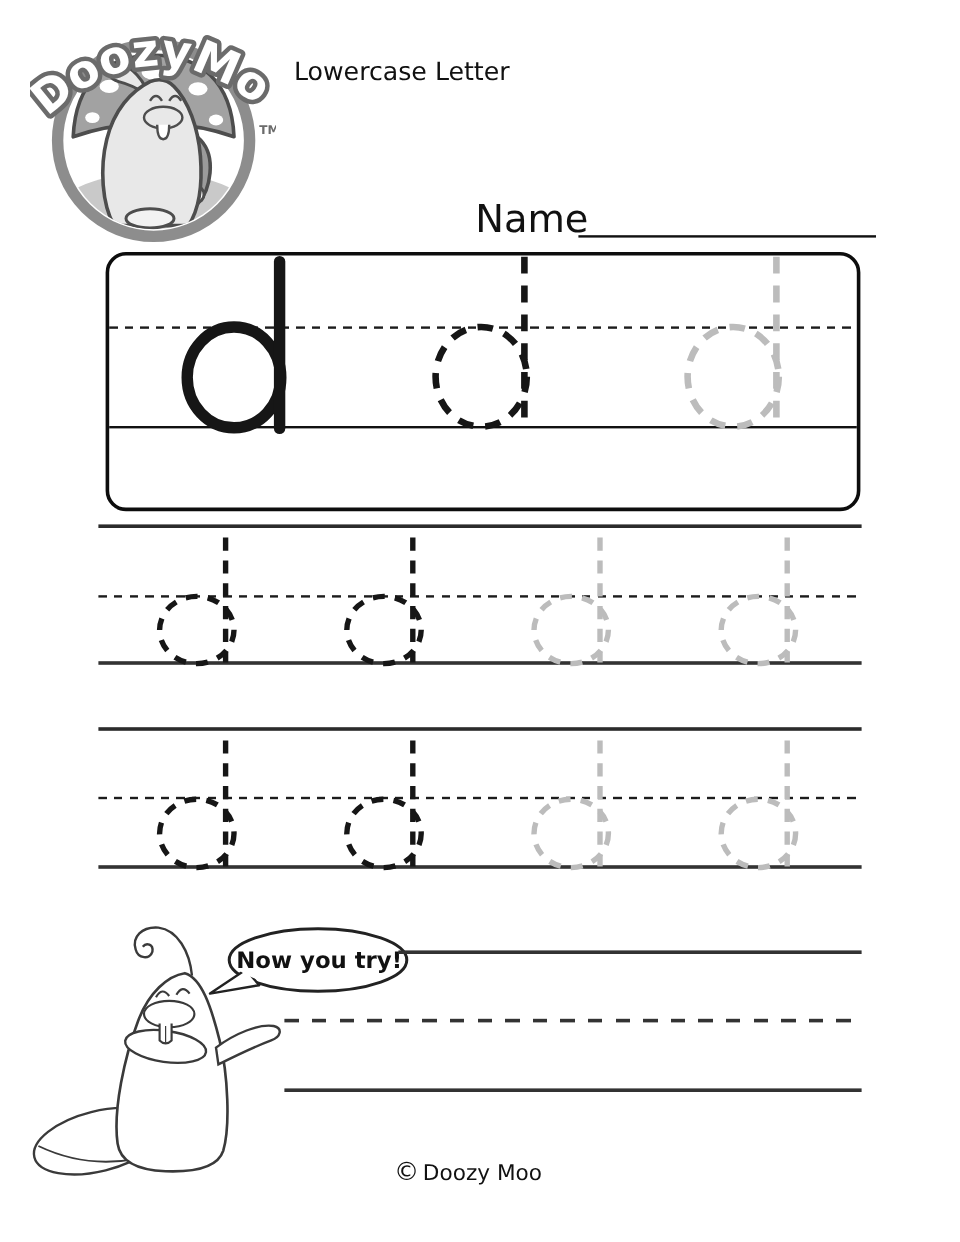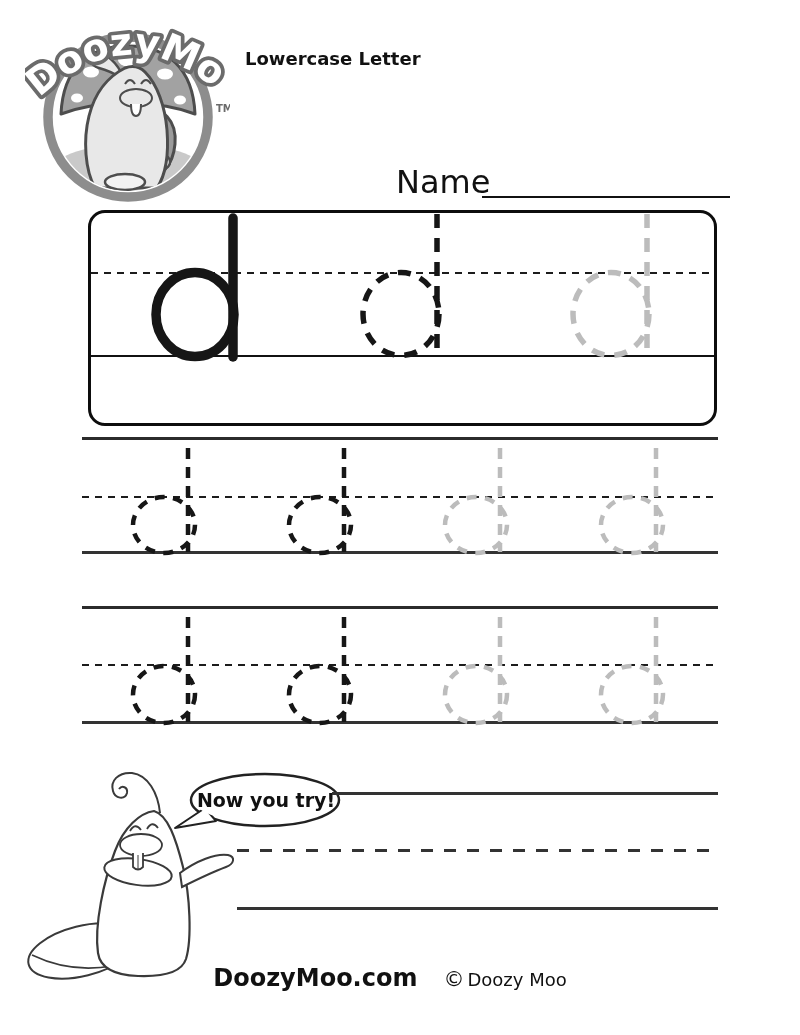--- a/index.html
+++ b/index.html
@@ -6,21 +6,21 @@
   body{width:800px;height:1035px;position:relative;overflow:hidden;
        font-family:"DejaVu Sans",sans-serif;color:#111;}
   .abs{position:absolute;}
   .solid-line{position:absolute;background:#2b2b2b;}
   .mid-dash{position:absolute;height:2px;
     background-image:repeating-linear-gradient(90deg,#1c1c1c 0,#1c1c1c 7px,transparent 7px,transparent 13px);}
   .big-dash{position:absolute;height:3px;
     background-image:repeating-linear-gradient(90deg,#333 0,#333 12px,transparent 12px,transparent 23px);}
   .title-block{left:245px;top:47px;line-height:1.3;}
   .title{font-size:23px;font-weight:bold;white-space:nowrap;}
-  .subtitle{font-size:18px;font-weight:bold;}
+  .subtitle{font-size:21px;font-weight:normal;}
   .name-label{left:396px;top:163px;font-size:32px;}
   .name-line{left:482px;top:196px;width:248px;height:2px;background:#111;position:absolute;}
   .example-box{left:88px;top:210px;width:629px;height:216px;border:3px solid #0d0d0d;
                border-radius:17px;box-sizing:border-box;position:absolute;}
   .footer{left:0;top:964px;width:100%;display:flex;justify-content:center;
           align-items:baseline;gap:26px;position:absolute;transform:translateX(-10px);}
   .site{font-size:24px;font-weight:bold;}
   .copy{font-size:18px;display:flex;align-items:baseline;gap:3px;}
   .copy .sym{font-size:21px;}
 </style>
@@ -151,18 +151,17 @@
     <ellipse cx="245" cy="35" rx="71" ry="23" fill="#fff" stroke="none"></ellipse>
     <text x="246" y="42" text-anchor="middle" font-size="19" font-weight="bold" fill="#111">Now you try!</text>
   </g>
 </svg>
 
 <div class="solid-line" style="left:332px;top:792px;width:386px;height:2.5px;background:#333;"></div>
 <div class="big-dash" style="left:237px;top:849px;width:481px;"></div>
 <div class="solid-line" style="left:237px;top:907px;width:481px;height:2.5px;background:#333;"></div>
 
 <div class="footer">
-  <span class="site">DoozyMoo.com</span>
   <span class="copy">
     <span class="sym">©</span>
     <span>Doozy Moo</span>
   </span>
 </div>
 
 </body></html>

